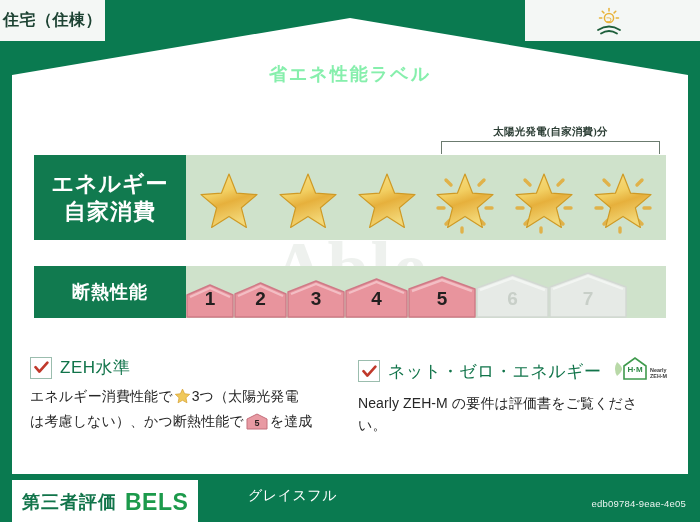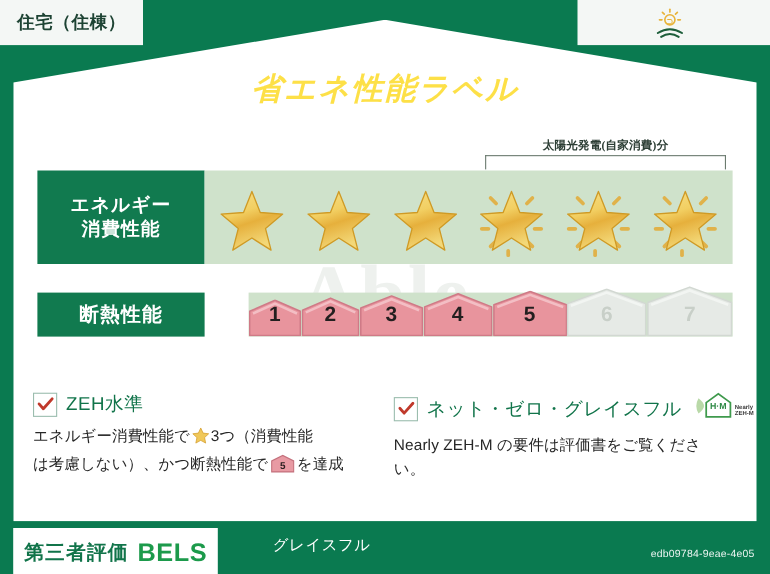--- a/index.html
+++ b/index.html
@@ -21,21 +21,21 @@
 
   
   .hdr-badge{
     position:absolute;
     background:#f4f7f5;
     display:flex;align-items:center;justify-content:center;
     box-sizing:border-box;
     z-index:6;
   }
   #badge-building-type{
-    left:0;top:0;width:130px;height:41px;
+    left:0;top:0;width:105px;height:41px;
     font-size:16px;font-weight:bold;color:#1d4333;
     letter-spacing:.5px;
   }
   #badge-renewable{
     right:0;top:0;width:175px;height:41px;
     gap:6px;padding-right:8px;
   }
   #badge-renewable .rlabel{
     font-size:15px;font-weight:bold;color:#1d4333;letter-spacing:.3px;
   }
@@ -61,37 +61,37 @@
 
   
   #title-block{
     position:absolute;left:0;right:0;top:62px;text-align:center;z-index:5;
   }
   #title-sub{
     font-size:14px;font-weight:bold;color:#17774d;letter-spacing:1px;
     margin-bottom:4px;
   }
   #title-main{
-    font-size:28px;font-weight:bold;color:#fde047;letter-spacing:2px;font-style:italic;
+    font-size:18px;font-weight:bold;color:#86efac;letter-spacing:2px;
   }
 
   
   .metric-row{
     position:absolute;left:34px;right:34px;height:82px;z-index:5;
     display:flex;
   }
   #row-energy{top:155px;height:85px;}
-  #row-insulation{top:266px;height:40px;gap:40px;}
+  #row-insulation{top:266px;height:52px;}
 
   .metric-label{
     flex:0 0 152px;
     background:#117a4f;
     color:#ffffff;
     display:flex;flex-direction:column;align-items:center;justify-content:center;
-    font-weight:bold;font-size:17px;line-height:1.25;letter-spacing:1px;
+    font-weight:bold;font-size:22px;line-height:1.25;letter-spacing:1px;
     box-sizing:border-box;
   }
   #row-insulation .metric-label{font-size:18px;}
 
   .metric-value{
     flex:1 1 auto;background:#cfe2cb;position:relative;
   }
 
   
   #stars-wrap{
@@ -207,21 +207,21 @@
     </span>
   </div>
 
   <div id="title-block">
     <div id="title-main">省エネ性能ラベル</div>
   </div>
 
   <div class="metric-row" id="row-energy">
     <div class="metric-label">
       <span>エネルギー</span>
-      <span>消費性能</span>
+      <span>自家消費</span>
     </div>
     <div class="metric-value">
 
       <div id="solar-annotation">
         <div class="sa-text">太陽光発電(自家消費)分</div>
         <div class="sa-bracket"></div>
       </div>
 
       <div id="stars-wrap">
           <div class="star-cell">
@@ -398,37 +398,37 @@
         <svg width="15" height="13" viewBox="0 0 15 13">
           <path d="M1.5 6.2 L5.4 10.6 L13.4 1.6" stroke="#c0392b" stroke-width="2.6" fill="none" stroke-linecap="round" stroke-linejoin="round"></path>
         </svg>
       </span>
       <span class="zeh-title">ZEH水準</span>
     </div>
     <div class="zeh-body">
       <span>エネルギー消費性能で</span><span class="inline-star">
         <svg width="17" height="16" viewBox="0 0 24 24">
           <polygon points="12,1.6 15.2,8.6 22.8,9.5 17.2,14.7 18.7,22.2 12,18.5 5.3,22.2 6.8,14.7 1.2,9.5 8.8,8.6" fill="#f0c85a" stroke="#d39b28" stroke-width="1"></polygon>
-        </svg></span><span>3つ（消費性能</span><br>
+        </svg></span><span>3つ（太陽光発電</span><br>
       <span>は考慮しない）、かつ断熱性能で</span><span class="inline-house">
         <svg width="22" height="17" viewBox="0 0 22 17">
           <path d="M1 16 L1 6 L11 1 L21 6 L21 16 Z" fill="#e89aa3" stroke="#c4707c" stroke-width="1"></path>
           <text x="11" y="13" font-size="9" font-weight="bold" text-anchor="middle" fill="#2b2020" font-family="Liberation Sans, sans-serif" id="inline-house-num">5</text>
         </svg></span><span>を達成</span>
     </div>
   </div>
 
   <div class="zeh-block" id="zeh-right">
     <div class="zeh-head">
       <span class="checkbox-icon">
         <svg width="15" height="13" viewBox="0 0 15 13">
           <path d="M1.5 6.2 L5.4 10.6 L13.4 1.6" stroke="#c0392b" stroke-width="2.6" fill="none" stroke-linecap="round" stroke-linejoin="round"></path>
         </svg>
       </span>
-      <span class="zeh-title">ネット・ゼロ・グレイスフル</span>
+      <span class="zeh-title">ネット・ゼロ・エネルギー</span>
       <span id="zehm-icon">
         <svg width="62" height="26" viewBox="0 0 62 26">
           <path d="M3 20 Q-1 13 3 6 Q8 10 8 13 Q8 16 3 20 Z" fill="#b9d9a8"></path>
           <path d="M10 23 L10 10 L21 2 L32 10 L32 23 Z" fill="#ffffff" stroke="#3f9a4d" stroke-width="1.6"></path>
           <text x="21" y="16" font-size="8" font-weight="bold" text-anchor="middle" fill="#2f8a46" font-family="Liberation Sans, sans-serif">H·M</text>
           <text x="36" y="16" font-size="5.4" font-weight="bold" fill="#3a3a3a" font-family="Liberation Sans, sans-serif">Nearly</text>
           <text x="36" y="21.5" font-size="5.4" font-weight="bold" fill="#3a3a3a" font-family="Liberation Sans, sans-serif">ZEH-M</text>
         </svg>
       </span>
     </div>

